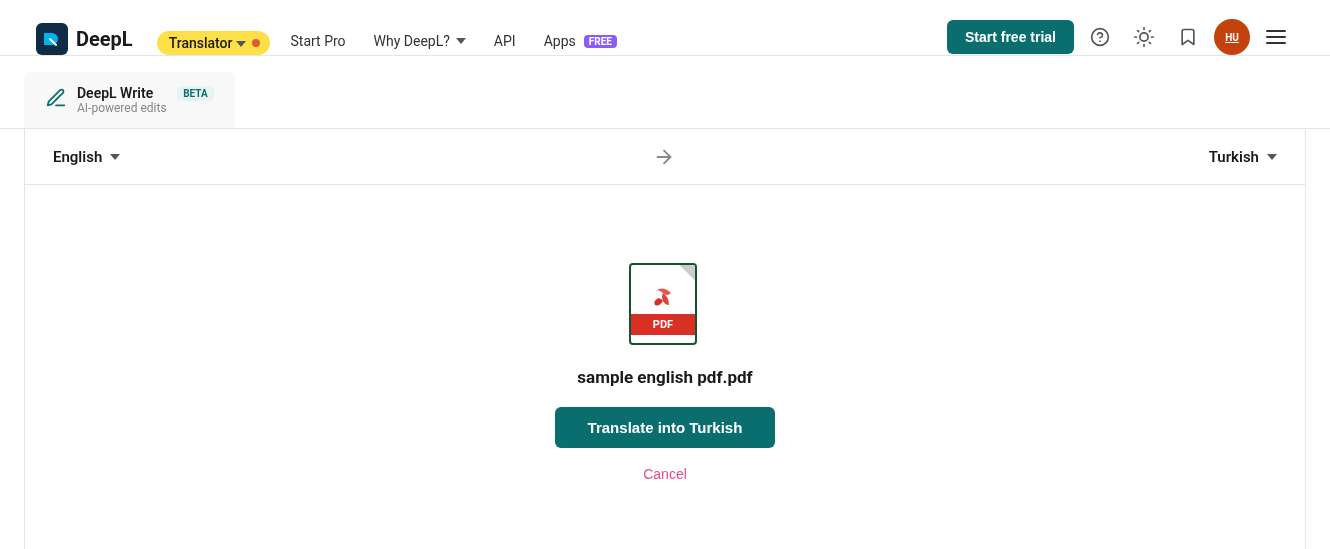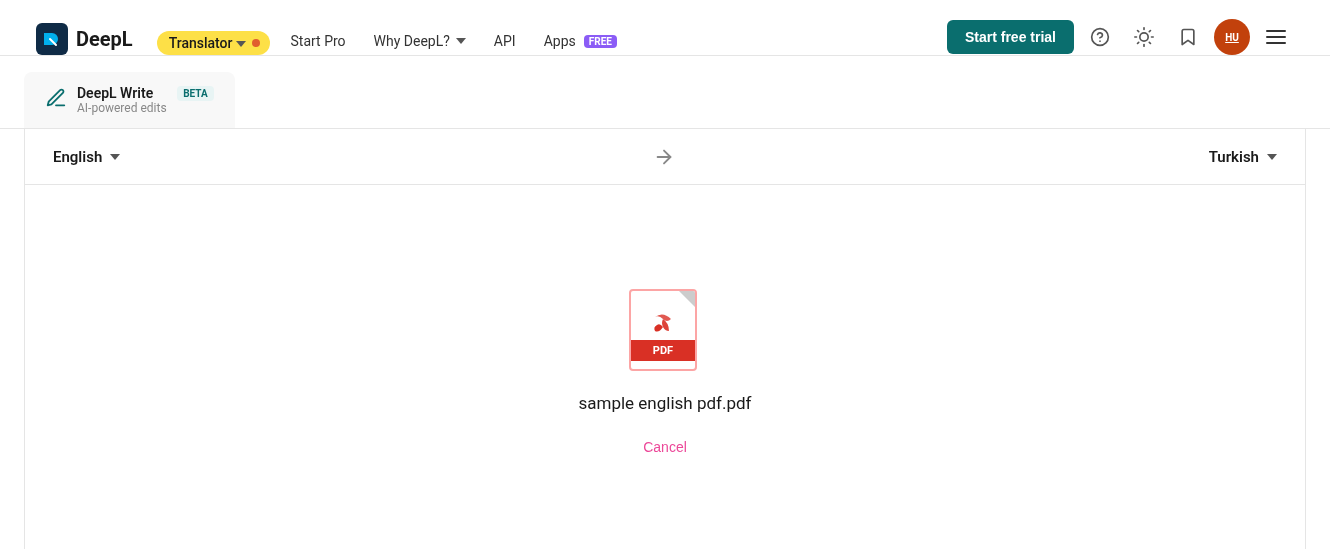--- a/index.html
+++ b/index.html
@@ -242,21 +242,21 @@
     
     .pdf-icon-wrapper {
       position: relative;
       width: 72px;
       height: 88px;
       margin-bottom: 16px;
     }
     .pdf-doc {
       width: 68px;
       height: 82px;
-      border: 2px solid #fca5a5;
+      border: 2px solid #14532d;
       border-radius: 4px;
       background: #fff;
       position: relative;
       overflow: hidden;
     }
     .pdf-doc::before {
       content: '';
       position: absolute;
       top: 0;
       right: 0;
@@ -283,21 +283,21 @@
       left: 50%;
       transform: translateX(-50%);
       font-size: 28px;
       color: #d93025;
     }
 
     .file-name {
       font-size: 17px;
       color: #1a1a1a;
       margin-bottom: 20px;
-      font-weight: 400;
+      font-weight: 700;
     }
 
     .btn-translate {
       background: #0a6e6e;
       color: #fff;
       border: none;
       border-radius: 6px;
       padding: 12px 28px;
       font-size: 15px;
       font-weight: 600;
@@ -450,15 +450,16 @@
             <path d="M16 10 Q22 14 22 22 Q18 22 16 18 Q14 14 16 10Z" fill="#d93025" opacity="0.9"></path>
             <path d="M16 18 Q12 24 8 22 Q6 18 10 16 Q13 14 16 18Z" fill="#d93025"></path>
           </svg>
         </div>
         <div class="pdf-label">PDF</div>
       </div>
     </div>
 
     <div class="file-name">sample english pdf.pdf</div>
 
+    <button class="btn-translate">Translate into Turkish</button>
     <button class="btn-cancel">Cancel</button>
   </div>
 </div>
 
 </body></html>

